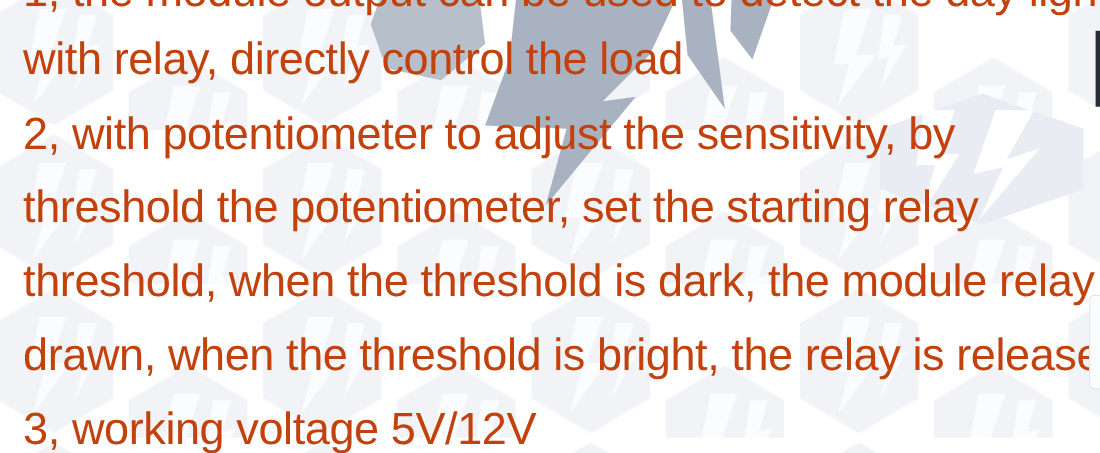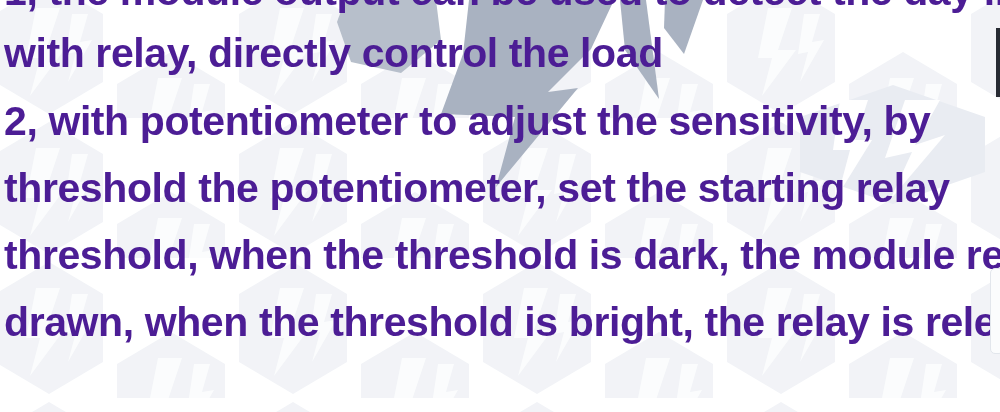--- a/index.html
+++ b/index.html
@@ -8,27 +8,26 @@
     width:1000px;height:412px;
     overflow:hidden;
     background:#ffffff;
     font-family:"Liberation Sans", sans-serif;
   }
   
   .wm-svg{position:absolute;left:0;top:0;width:1000px;height:412px;}
   
   .textline{
     position:absolute;
-    left:4px;
+    left:21px;
     white-space:nowrap;
     font-size:41px;
     line-height:41px;
     letter-spacing:-0.4px;
-    color:#4c1d95;
-    font-weight:bold;
+    color:#c2410c;
   }
   .l0{top:-29px;}
   .l1{top:33px;}
   .l2{top:101px;}
   .l3{top:168px;}
   .l4{top:235px;}
   .l5{top:302px;}
   .l6{top:370px;}
   
   .edge-dark-line{
@@ -84,17 +83,18 @@
       <polygon points="665,0 703,0 684,54 664,28" fill="#a9b2c1"></polygon>
     </g>
   </svg>
 
   <div class="textline l0">1, the module output can be used to detect the day light,</div>
   <div class="textline l1">with relay, directly control the load</div>
   <div class="textline l2">2, with potentiometer to adjust the sensitivity, by</div>
   <div class="textline l3">threshold the potentiometer, set the starting relay</div>
   <div class="textline l4">threshold, when the threshold is dark, the module relay is</div>
   <div class="textline l5">drawn, when the threshold is bright, the relay is released.</div>
+  <div class="textline l6">3, working voltage 5V/12V</div>
 
   <div class="edge-dark-line"></div>
   <div class="edge-rounded-strip"></div>
 
 </div>
 
 </body></html>

